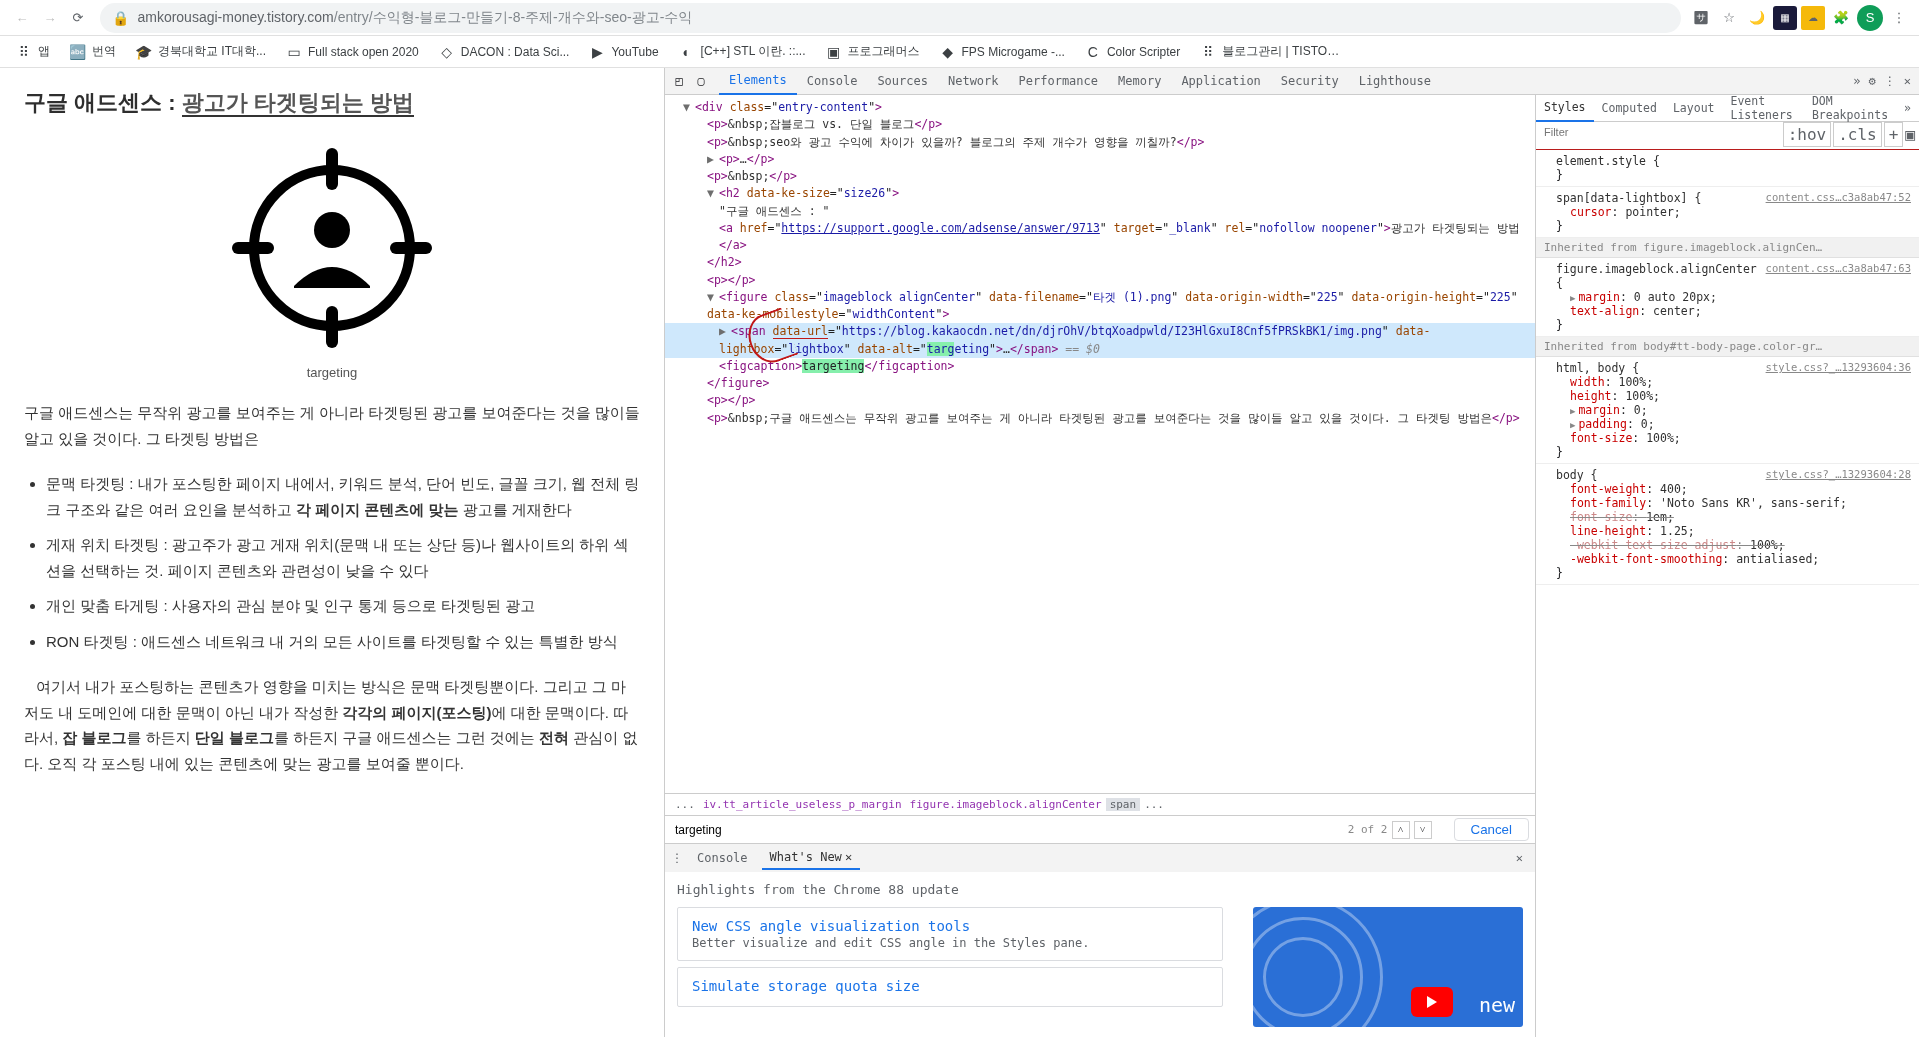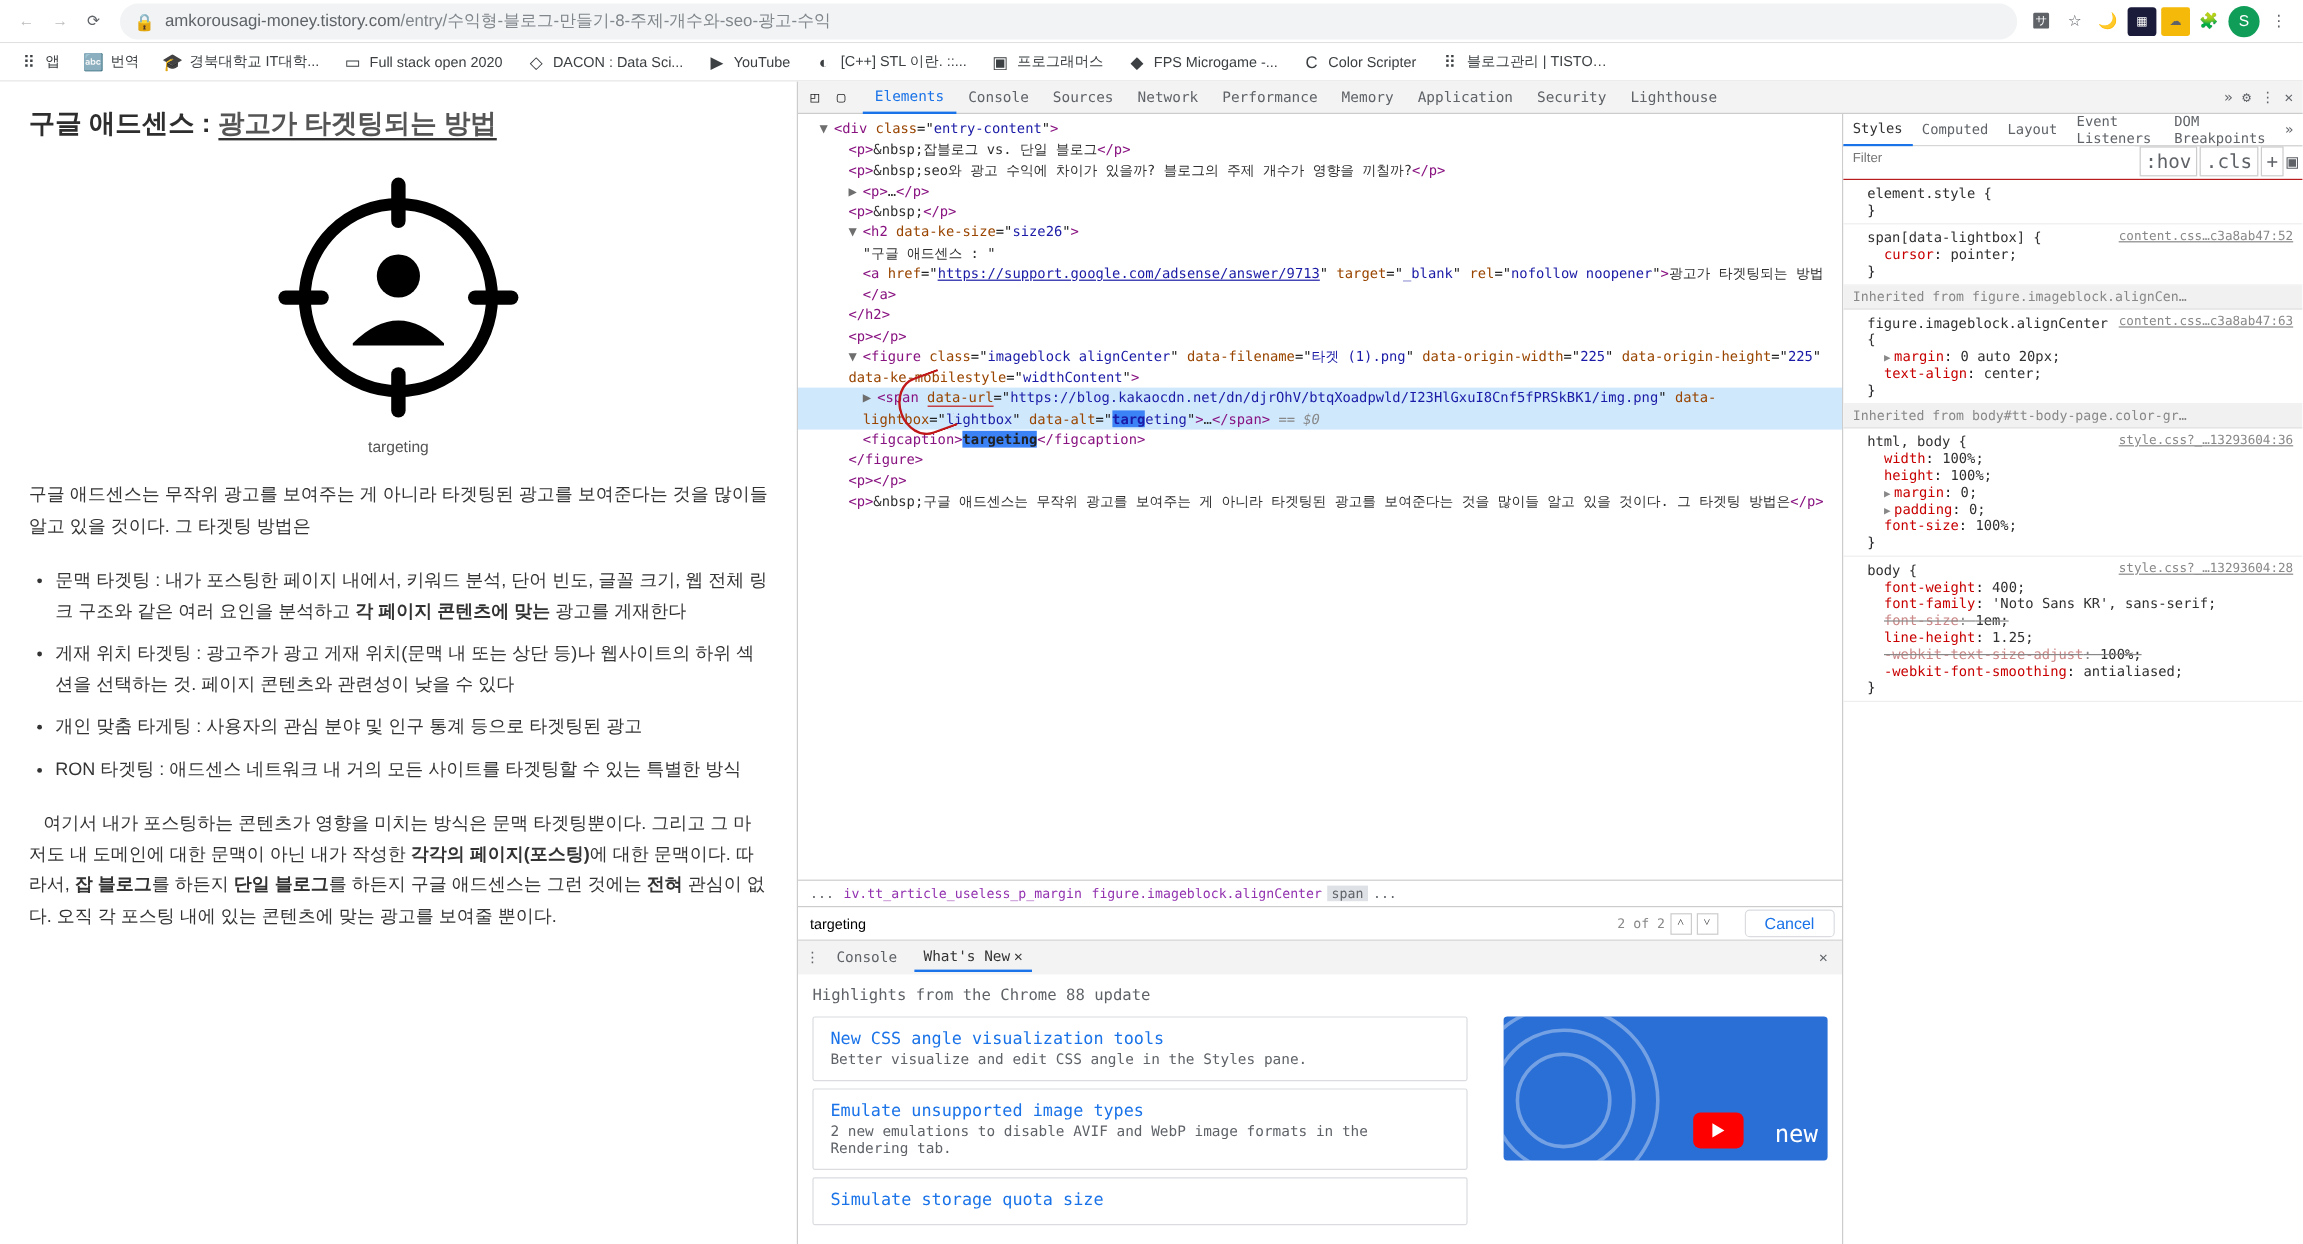--- a/index.html
+++ b/index.html
@@ -51,21 +51,21 @@
 .dom-line.selected { background: #cfe8fc; }
 .indent-1 { padding-left: 18px; }
 .indent-2 { padding-left: 30px; }
 .indent-3 { padding-left: 42px; }
 .indent-4 { padding-left: 54px; }
 .tag { color: #881280; }
 .attr-name { color: #994500; }
 .attr-val { color: #1a1aa6; }
 .attr-link { color: #1a1aa6; text-decoration: underline; }
 .text-node { color: #303030; }
-.highlight { background: #3b82f6; font-weight: bold; }
+.highlight { background: #86efac; }
 .closing { color: #881280; }
 .arrow { color: #6e6e6e; cursor: pointer; margin-right: 2px; display: inline-block; width: 10px; }
 .eq { color: #202020; }
 .gray-eq { color: #888; font-style: italic; }
 .annotation-circle { position: absolute; width: 42px; height: 50px; border: 2px solid #c01818; border-radius: 50% 0 0 50%; border-right: none; margin-left: 30px; margin-top: -10px; pointer-events: none; transform: rotate(-20deg); }
 .dots { position: absolute; left: 665px; color: #888; font-size: 16px; padding: 2px; }
 
 
 .breadcrumb { height: 22px; border-top: 1px solid #ccc; display: flex; align-items: center; padding: 0 6px; font-size: 11px; color: #5f6368; overflow: hidden; }
 .bc-item { padding: 0 4px; white-space: nowrap; }
@@ -306,24 +306,20 @@
           </div>
           <div class="drawer-content">
             <div class="drawer-heading">Highlights from the Chrome 88 update</div>
             <div class="news-layout">
               <div class="news-list" id="news-list">
                   <div class="news-item">
                     <div class="news-title">New CSS angle visualization tools</div>
                     <div class="news-desc">Better visualize and edit CSS angle in the Styles pane.</div>
                   </div>
                   <div class="news-item">
-                    <div class="news-title">Emulate unsupported image types</div>
-                    <div class="news-desc">2 new emulations to disable AVIF and WebP image formats in the Rendering tab.</div>
-                  </div>
-                  <div class="news-item">
                     <div class="news-title">Simulate storage quota size</div>
                   </div>
                 </div>
               <div class="news-promo">
                 <div class="promo-circles">
                   <div class="promo-circle" style="width:160px;height:160px;left:0;top:0"></div>
                   <div class="promo-circle" style="width:120px;height:120px;left:20px;top:20px"></div>
                   <div class="promo-circle" style="width:80px;height:80px;left:40px;top:40px"></div>
                 </div>
                 <div class="promo-play"></div>

